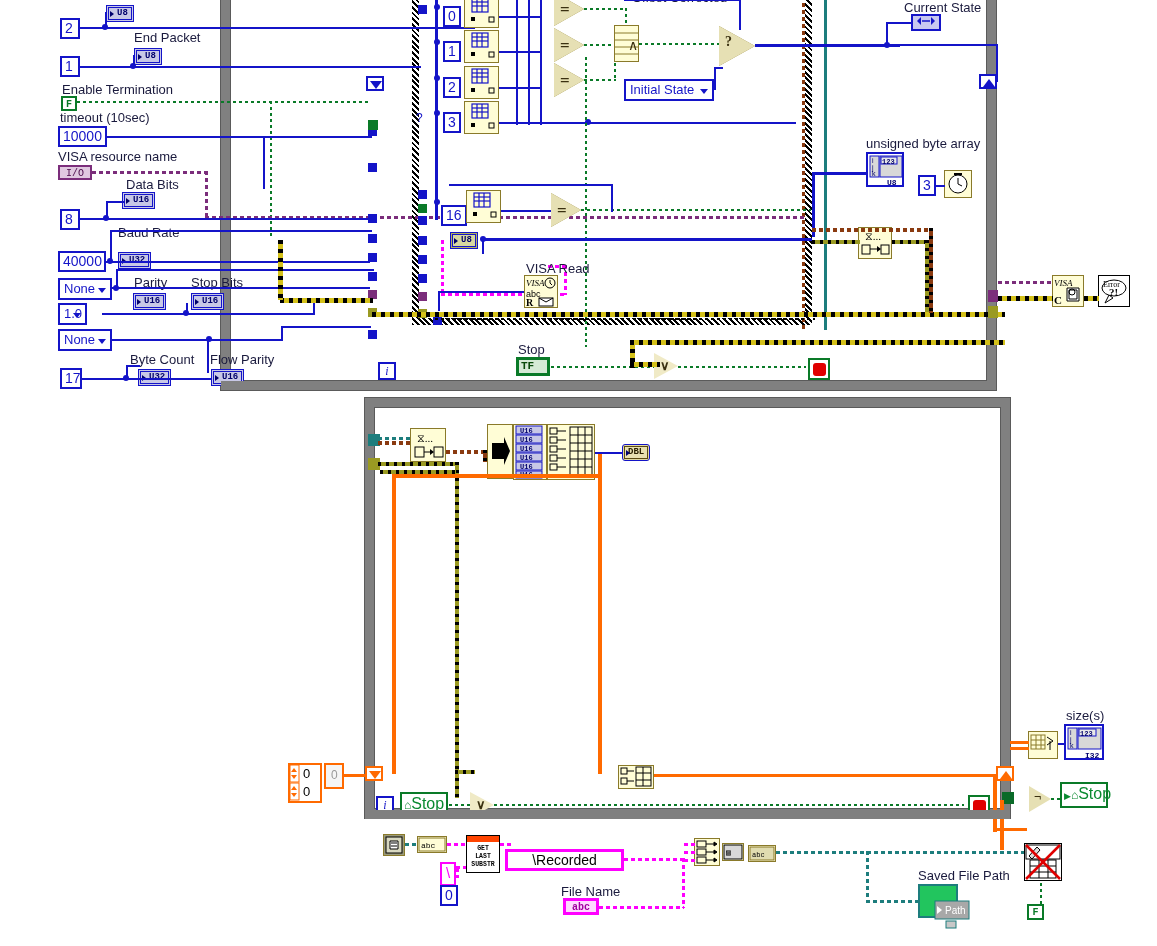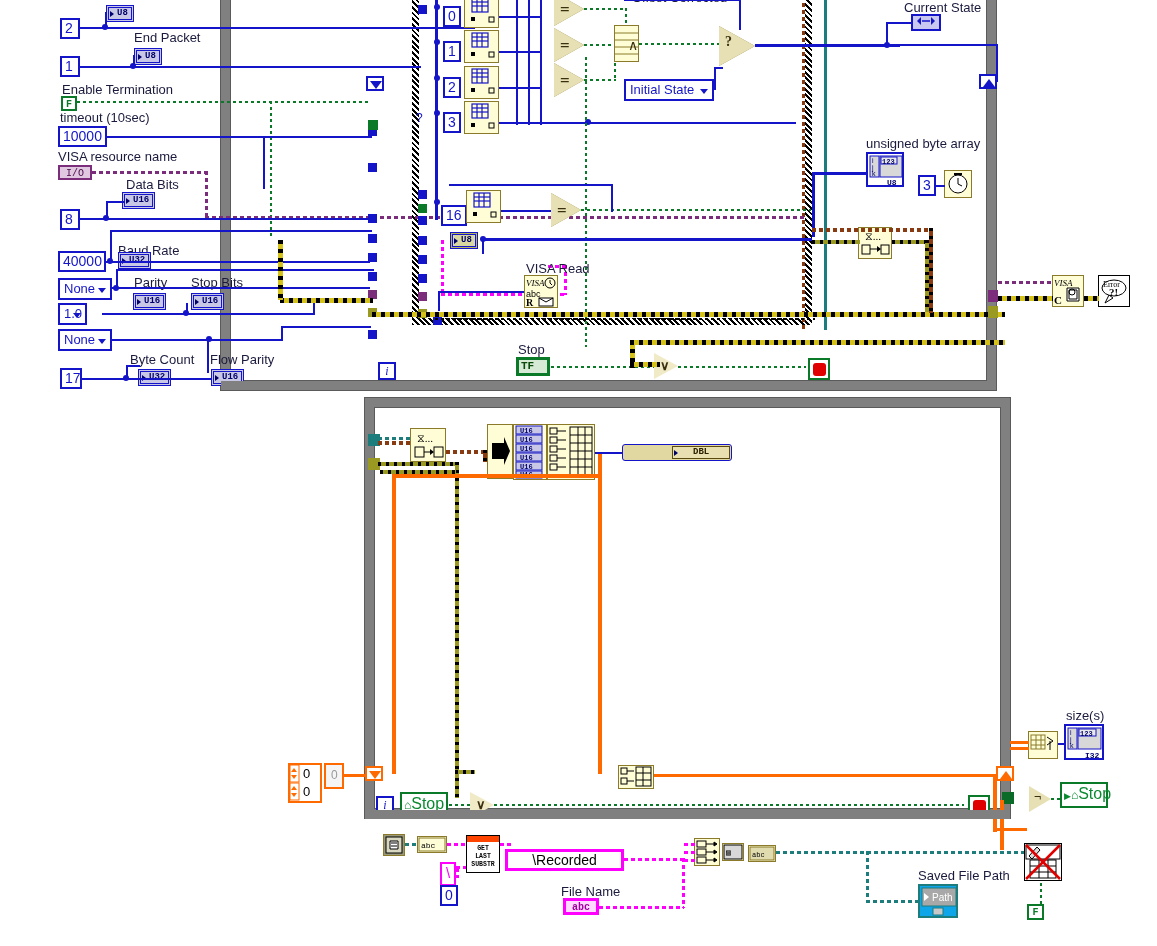--- a/index.html
+++ b/index.html
@@ -317,21 +317,21 @@
 
   <div class="lbl" style="left:58px; top:150px;">VISA resource name</div>
   <div class="term term-io" style="left:58px; top:165px; width:34px; height:15px; text-align:center;">I/O</div>
 
   <div class="lbl" style="left:126px; top:178px;">Data Bits</div>
   <div class="coerce" style="left:122px; top:192px;">
     <div class="inner">U16</div>
   </div>
   <div class="const" style="left:60px; top:209px; width:20px;">8</div>
 
-  <div class="lbl" style="left:118px; top:244px;">Baud Rate</div>
+  <div class="lbl" style="left:118px; top:226px;">Baud Rate</div>
   <div class="const" style="left:58px; top:251px; width:48px;">40000</div>
   <div class="coerce" style="left:118px; top:252px;">
     <div class="inner">U32</div>
   </div>
 
   <div class="combo" style="left:58px; top:278px; width:54px;">None</div>
   <div class="lbl" style="left:134px; top:276px;">Parity</div>
   <div class="coerce" style="left:133px; top:293px;">
     <div class="inner">U16</div>
   </div>
@@ -750,21 +750,21 @@
           <line x1="22" y1="34" x2="44" y2="34"></line>
         <line x1="22" y1="42" x2="44" y2="42"></line>
         <line x1="30" y1="2" x2="30" y2="50"></line>
           <line x1="37" y1="2" x2="37" y2="50"></line>
       </g>
     </svg>
   </div>
   <div class="w w-blue" style="left:595px; top:452px; width:28px; height:2px;"></div>
 
   <div class="coerce" style="left:622px; top:444px; border-radius:3px; background:#e0d8a0;">
-    <div class="inner" style="background:#e8e0b0; border-color:#5a4a10; color:#2a2000; padding:0 20px;margin-left:48px;">DBL</div>
+    <div class="inner" style="background:#e8e0b0; border-color:#5a4a10; color:#2a2000; padding:0 3px;">DBL</div>
   </div>
   <div class="w w-orange" style="left:598px; top:454px; width:4px; height:320px;"></div>
   <div class="w w-orange" style="left:392px; top:476px; width:4px; height:298px;"></div>
   <div class="w w-orange" style="left:392px; top:474px; width:210px; height:4px;"></div>
 
 
   <div class="abs" style="left:288px; top:763px; width:34px; height:40px; border:2px solid #ff6a00; background:#fff;">
     <svg width="30" height="36">
       <rect x="0" y="0" width="9" height="17" fill="#fff" stroke="#ff6a00"></rect>
       <polygon points="4,3 1,7 7,7" fill="#ff6a00"></polygon>
@@ -914,21 +914,21 @@
     <svg width="26" height="15">
         <rect x="1" y="1" width="24" height="13" fill="#e0dcb0" stroke="#8a7a2a"></rect>
     <text x="3" y="11" font-size="7" font-family="Liberation Mono, monospace" fill="#000">abc</text>
       </svg>
   </div>
   <div class="w w-dash-teal-h" style="left:776px; top:851px; width:250px;"></div>
   <div class="w w-dash-teal-v" style="left:866px; top:851px; height:50px;"></div>
   <div class="w w-dash-teal-h" style="left:866px; top:900px; width:52px;"></div>
 
   <div class="lbl" style="left:918px; top:869px;">Saved File Path</div>
-  <div class="term term-teal" style="left:918px; top:884px; width:40px; height:34px; background:#0ea5e9; padding:1px;">
+  <div class="term term-teal" style="left:918px; top:884px; width:40px; height:34px; background:#22c55e; padding:14px;">
     <svg width="36" height="30">
       <rect x="1" y="1" width="34" height="18" fill="#a8a8a8" stroke="#1d7d7d"></rect>
       <polygon points="3,6 3,14 8,10" fill="#fff"></polygon>
       <text x="11" y="14" font-size="10" font-family="Liberation Sans, sans-serif" fill="#fff">Path</text>
       <rect x="12" y="21" width="10" height="7" fill="#c8c8c8" stroke="#1d7d7d"></rect>
     </svg>
   </div>
 
   <div class="node node-white" style="left:1024px; top:843px; width:38px; height:38px;">
     <svg width="36" height="36">

